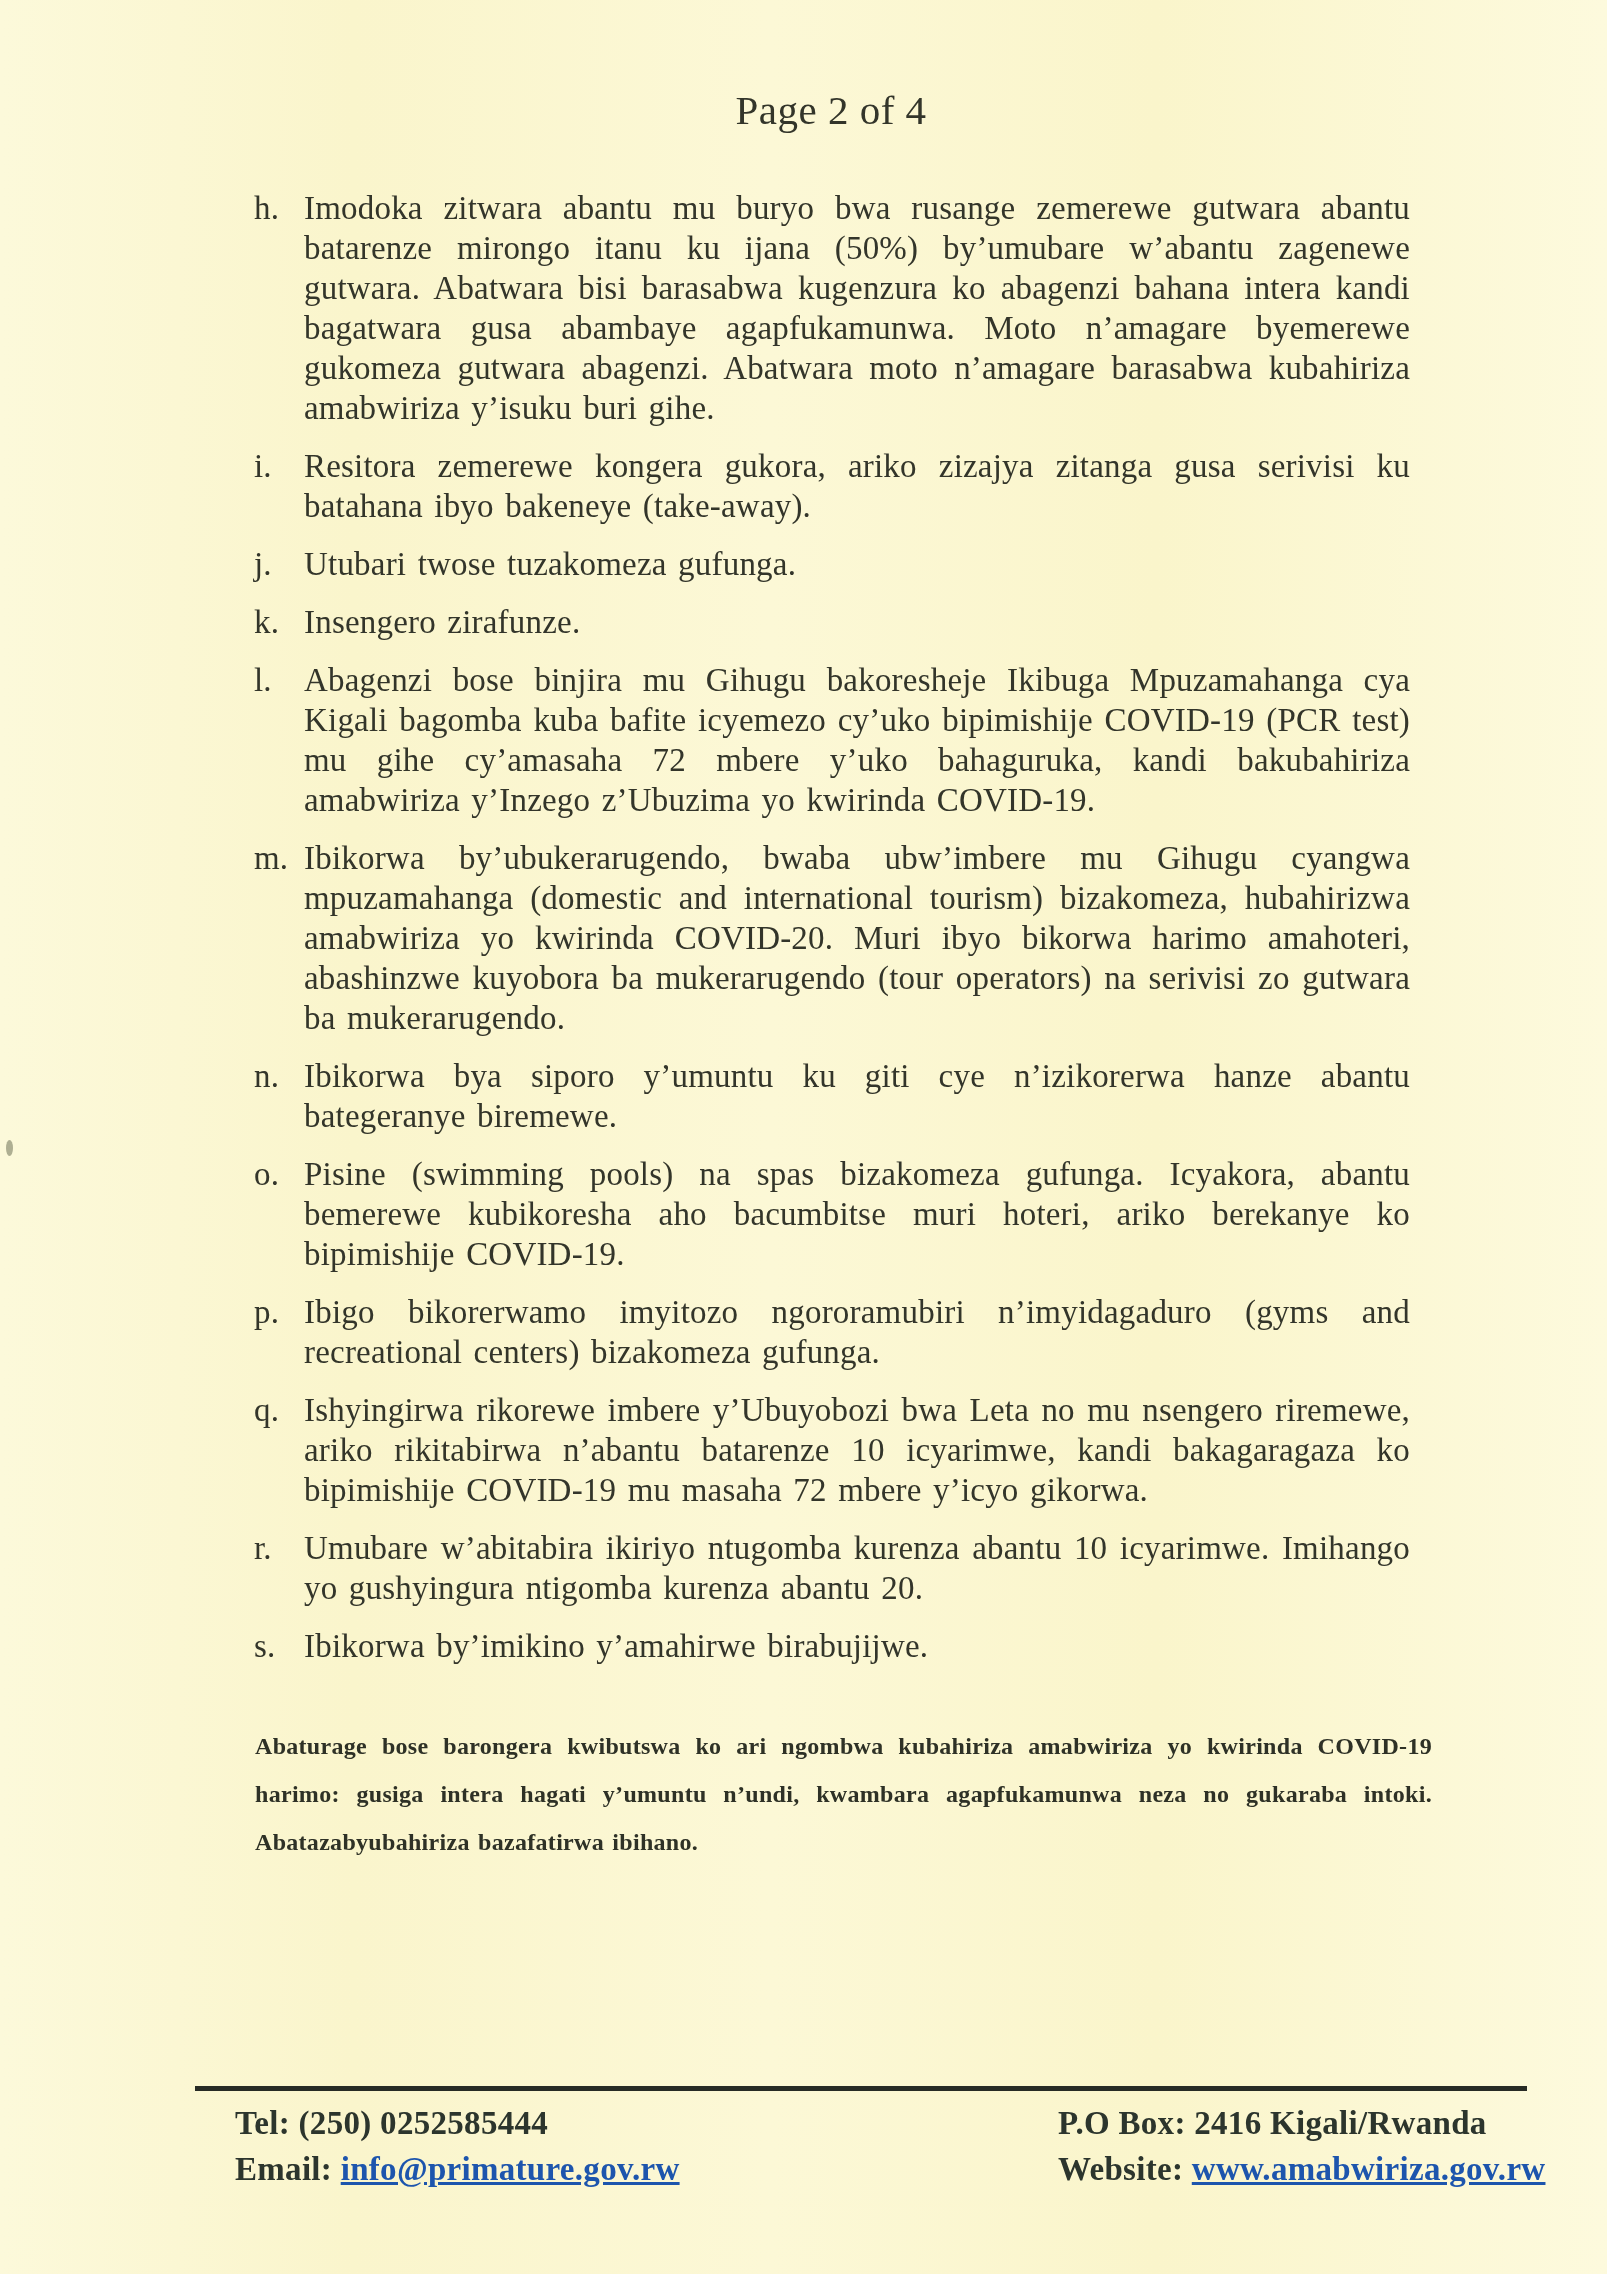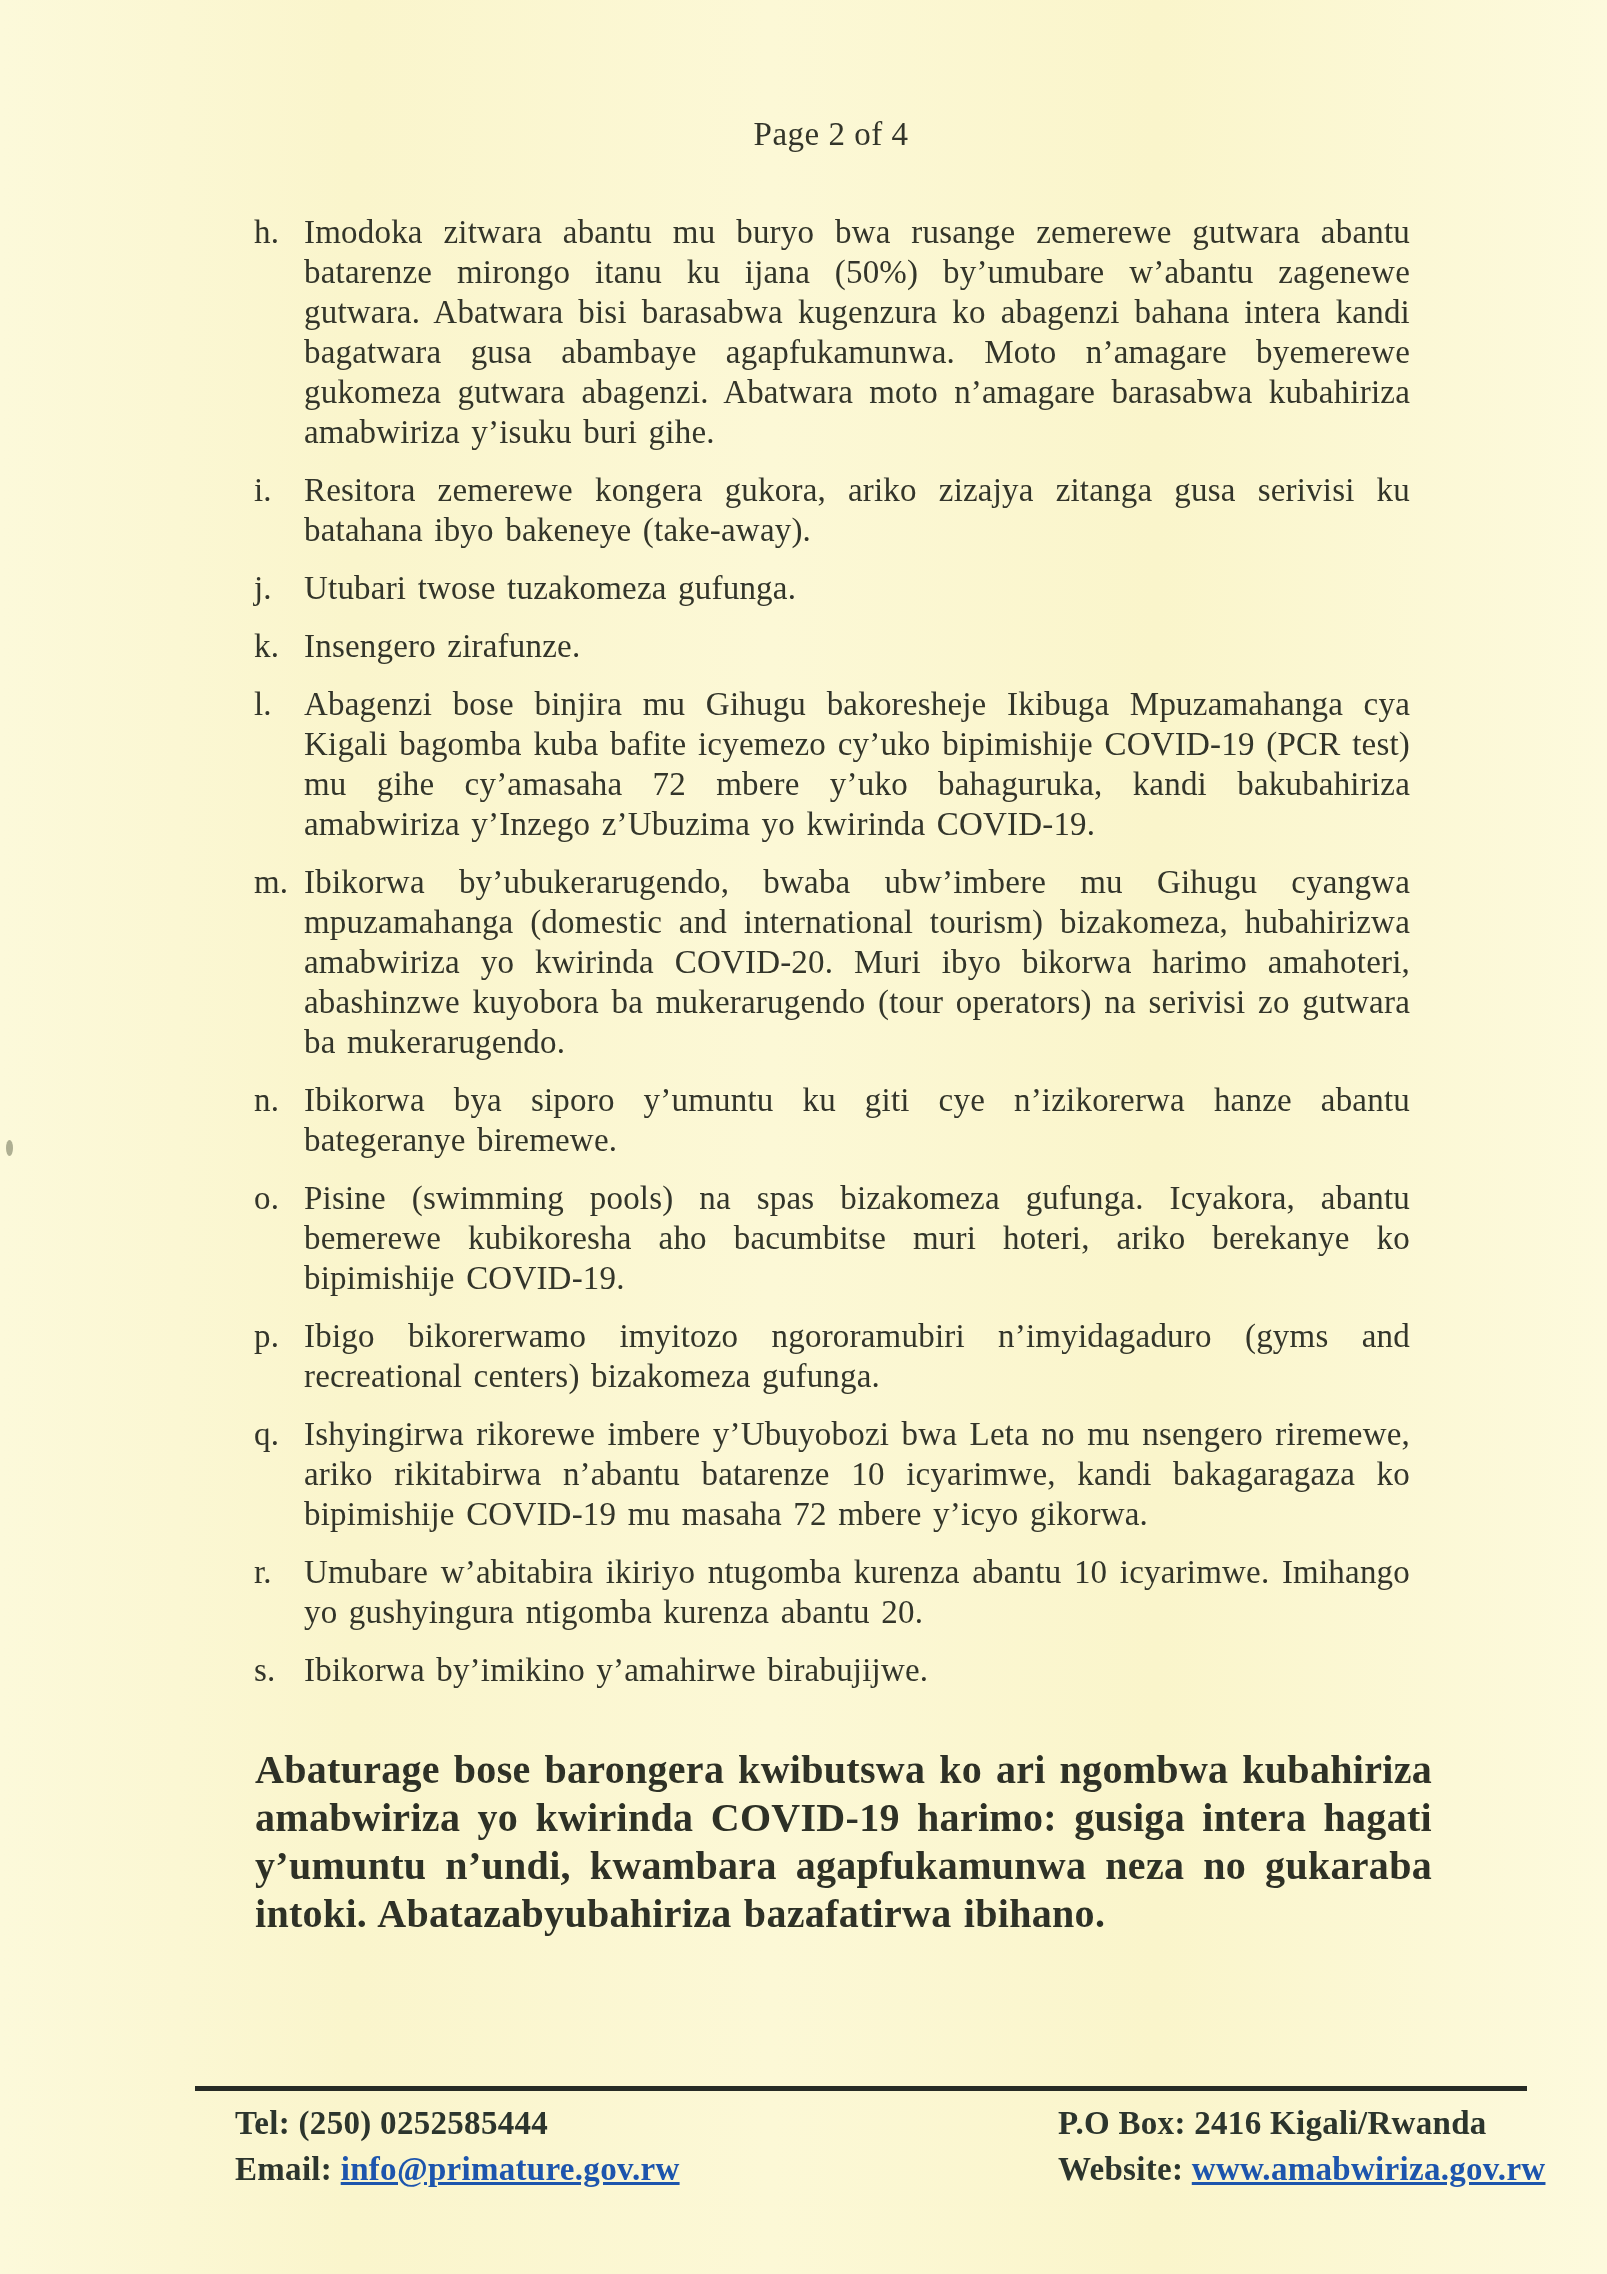--- a/index.html
+++ b/index.html
@@ -8,24 +8,24 @@
     width: 1607px;
     height: 2274px;
     background:
       linear-gradient(90deg, #fcf9da 0%, #faf5cc 22%, #fcf8d6 48%, #faf5cb 72%, #fdfadd 100%);
     background-color: #fbf7d2;
     font-family: "Liberation Serif", serif;
     color: #33352a;
     overflow: hidden;
   }
   .page-label {
-    padding-top: 114px;
+    padding-top: 90px;
     margin: 0 197px 0 252px;
     text-align: center;
-    font-size: 33px;
+    font-size: 41px;
     line-height: 40px;
     font-weight: normal;
     letter-spacing: 0.5px;
   }
   .item-list {
     margin: 58px 197px 0 252px;
     padding: 0;
     list-style: none;
   }
   .item-list li {
@@ -39,21 +39,21 @@
     word-spacing: 3px;
   }
   .item-letter {
     position: absolute;
     left: 2px;
     top: 0;
   }
   .notice {
     margin: 56px 175px 0 255px;
     font-weight: bold;
-    font-size: 40px;
+    font-size: 24px;
     line-height: 48px;
     text-align: justify;
     color: #2e3126;
     letter-spacing: 0.3px;
     word-spacing: 2px;
   }
   .footer-rule {
     position: absolute;
     left: 195px;
     top: 2086px;

